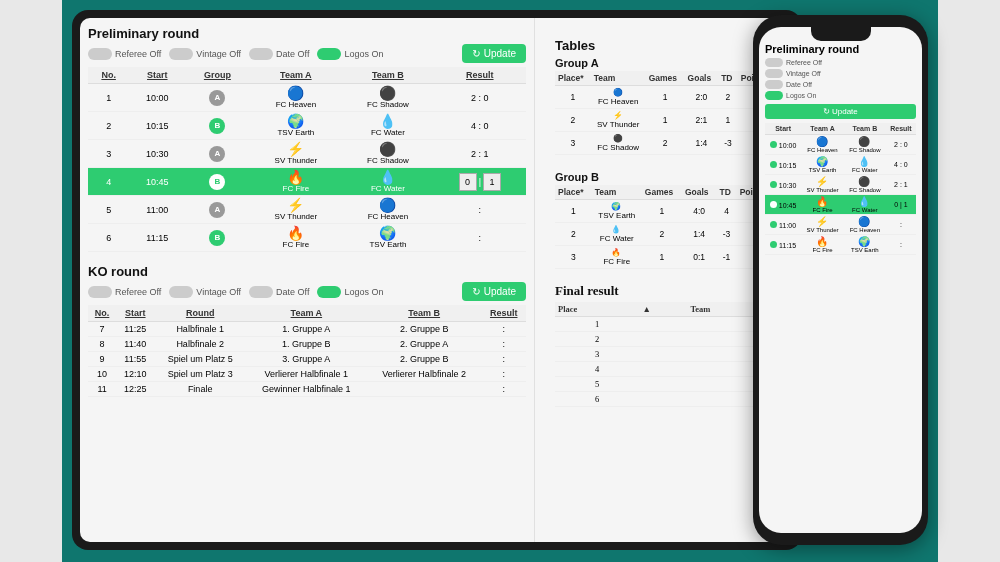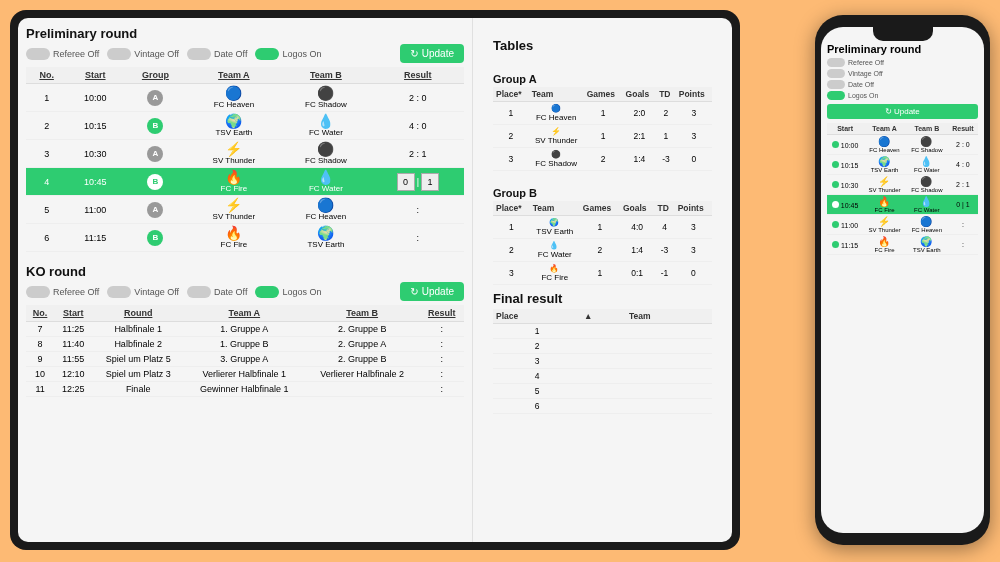--- a/index.html
+++ b/index.html
@@ -8,24 +8,24 @@
       font-family: Arial, sans-serif;
       font-size: 11px;
       width: 1000px;
       height: 562px;
       overflow: hidden;
       display: flex;
       align-items: center;
       justify-content: center;
     }
     .scene {
-      width: 1000px;
+      width: 876px;
       height: 562px;
       position: relative;
-      background: #fdba74;
+      background: #0f766e;
     }
 
     
     .tablet {
       position: absolute;
       left: 10px;
       top: 10px;
       width: 730px;
       height: 540px;
       background: #1a1a1a;
@@ -188,21 +188,21 @@
     .data-table td {
       padding: 2px 3px;
       text-align: center;
       border-bottom: 1px solid #eee;
       vertical-align: middle;
     }
     .subsection-title {
       font-size: 11px;
       font-weight: bold;
       color: #111;
-      margin-top: 20px;
+      margin-top: 4px;
       margin-bottom: 2px;
     }
 
     
     .phone {
       position: absolute;
       right: 10px;
       top: 15px;
       width: 175px;
       height: 530px;
@@ -652,21 +652,21 @@
                     </td>
                   <td>1</td>
                   <td>0:1</td>
                   <td>-1</td>
                   <td>0</td>
                 </tr>
               </tbody>
             </table>
           </div>
 
-          <div style="">
+          <div style="margin-top:8px;font-family:Liberation Serif, serif;">
             <div class="section-title">Final result</div>
             <table class="data-table">
               <thead>
                 <tr>
                   <th>Place</th>
                   <th>▲</th>
                   <th>Team</th>
                 </tr>
               </thead>
               <tbody>

